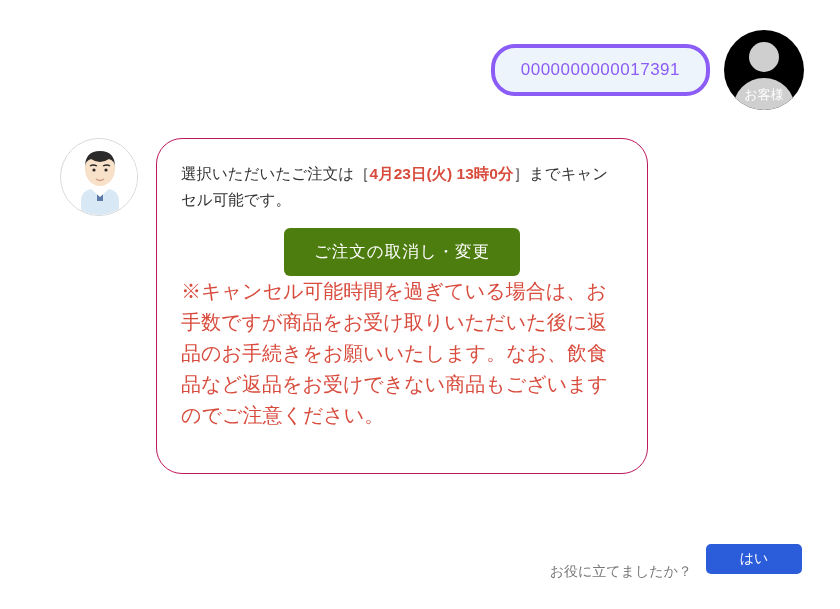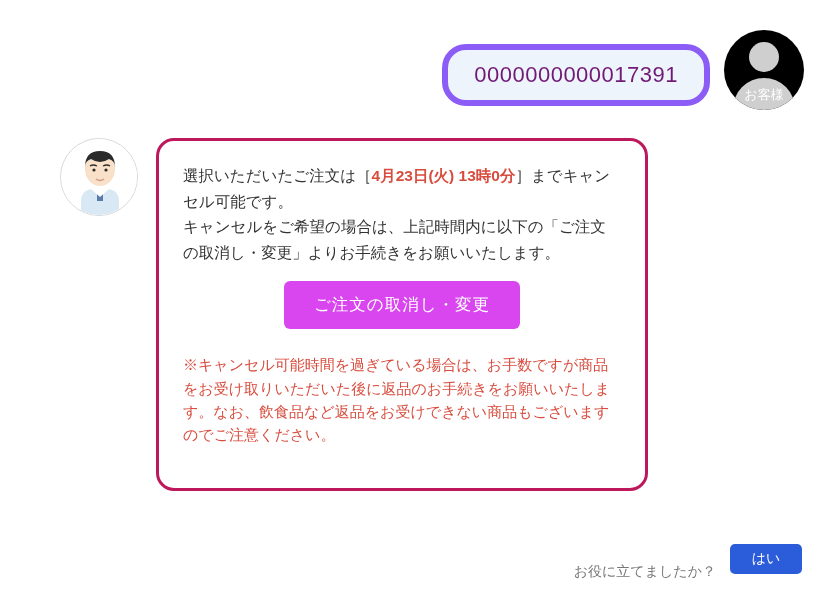--- a/index.html
+++ b/index.html
@@ -19,25 +19,25 @@
   
   .customer-row {
     display: flex;
     justify-content: flex-end;
     align-items: flex-start;
     gap: 14px;
     padding-right: 6px;
   }
   .customer-bubble {
     background: #eef4fb;
-    border: 6px solid #8b5cf6;
+    border: 4px solid #8b5cf6;
     border-radius: 24px;
     padding: 12px 26px;
-    font-size: 22px;
-    color: #701a75;
+    font-size: 17px;
+    color: #8b5cf6;
     letter-spacing: 0.5px;
     margin-top: 14px;
   }
   .customer-avatar {
     width: 80px;
     height: 80px;
     border-radius: 50%;
     background: #000000;
     display: flex;
     flex-direction: column;
@@ -80,48 +80,48 @@
     width: 78px;
     height: 78px;
     border-radius: 50%;
     border: 1px solid #d8d8d8;
     background: #fff;
     overflow: hidden;
     flex-shrink: 0;
     position: relative;
   }
   .agent-bubble {
-    border: 3px solid #be185d;
-    border-radius: 18px;
+    border: 1px solid #be185d;
+    border-radius: 26px;
     padding: 22px 24px 24px 24px;
     width: 492px;
     font-size: 15.5px;
     line-height: 1.65;
     color: #333;
   }
   .agent-bubble .highlight {
     color: #d84c3e;
     font-weight: bold;
   }
   .primary-btn {
     display: block;
-    margin: 16px auto 24px auto;
-    background: #d946ef;
+    margin: 16px auto 0 auto;
+    background: #4d7c0f;
     color: #fff;
     border: none;
     border-radius: 6px;
     padding: 13px 30px;
     font-size: 16.5px;
     letter-spacing: 1px;
     cursor: pointer;
     font-family: Liberation Sans, sans-serif;
   }
   .warning-text {
     color: #d84c3e;
-    font-size: 15px;
+    font-size: 20px;
     line-height: 1.55;
     margin-bottom: 18px;
   }
   .closing-text {
     font-size: 15.5px;
     line-height: 1.6;
     color: #333;
   }
   
   .feedback-bar {
@@ -136,21 +136,21 @@
     font-size: 14px;
     color: #777;
     margin-top: 27px;
   }
   .feedback-btn {
     background: #2b5cd9;
     color: #fff;
     border: none;
     border-radius: 5px;
     padding: 6px 0;
-    width: 72px;
+    width: 96px;
     font-size: 14px;
     cursor: pointer;
     font-family: inherit;
   }
 </style>
 </head>
 <body>
 
 <div class="chat-container">
 
@@ -178,21 +178,20 @@
         <circle cx="45" cy="31" r="1.6" fill="#2b2b2b"></circle>
         <path d="M35 40 Q39 43 43 40" stroke="#c98" stroke-width="1.4" fill="none"></path>
         <path d="M29 27 Q32 25 36 27" stroke="#2b2b2b" stroke-width="1.3" fill="none"></path>
         <path d="M42 27 Q46 25 49 27" stroke="#2b2b2b" stroke-width="1.3" fill="none"></path>
       </svg>
     </div>
     <div class="agent-bubble">
       <div>
         <span>選択いただいたご注文は［</span><span class="highlight">4月23日(火) 13時0分</span><span>］までキャンセル可能です。</span>
       </div>
-      <div>キャンセルをご希望の場合は、上記時間内に以下の「ご注文の取消し・変更」よりお手続きをお願いいたします。</div>
       <button class="primary-btn">ご注文の取消し・変更</button>
       <div class="warning-text">※キャンセル可能時間を過ぎている場合は、お手数ですが商品をお受け取りいただいた後に返品のお手続きをお願いいたします。なお、飲食品など返品をお受けできない商品もございますのでご注意ください。</div>
     </div>
   </div>
 
 </div>
 
 <div class="feedback-bar">
   <span class="feedback-label">お役に立てましたか？</span>
   <button class="feedback-btn">はい</button>

